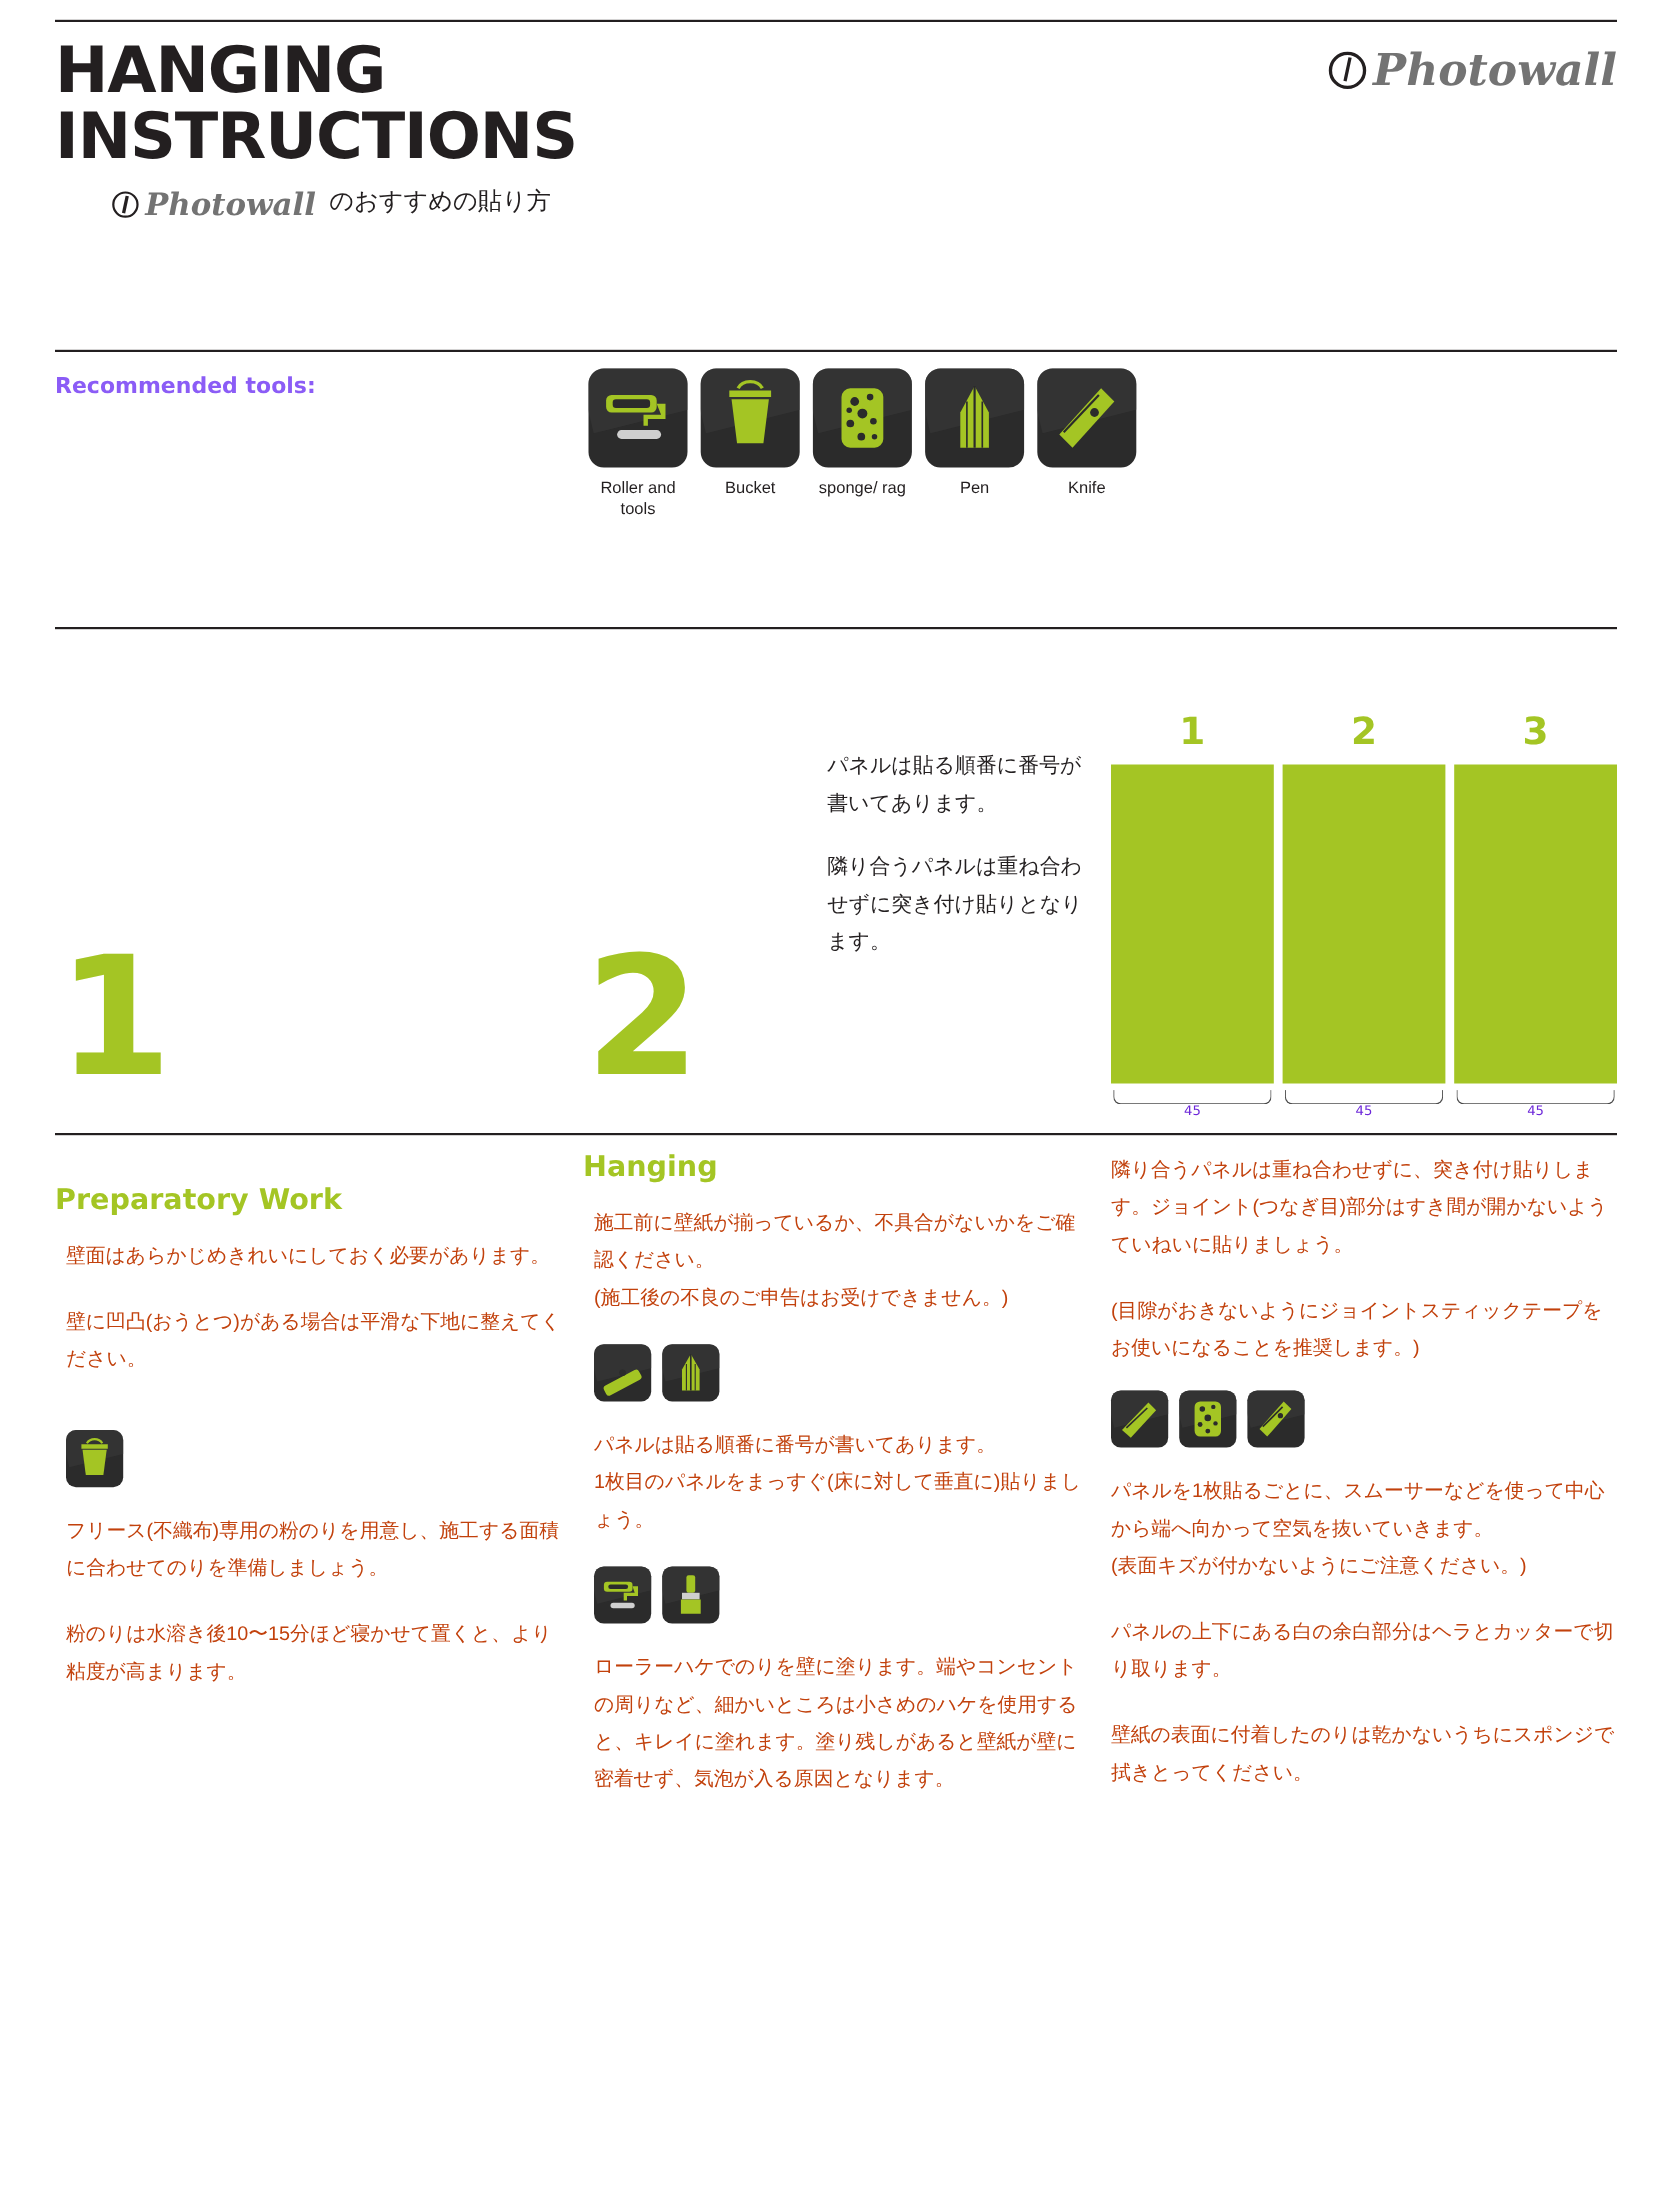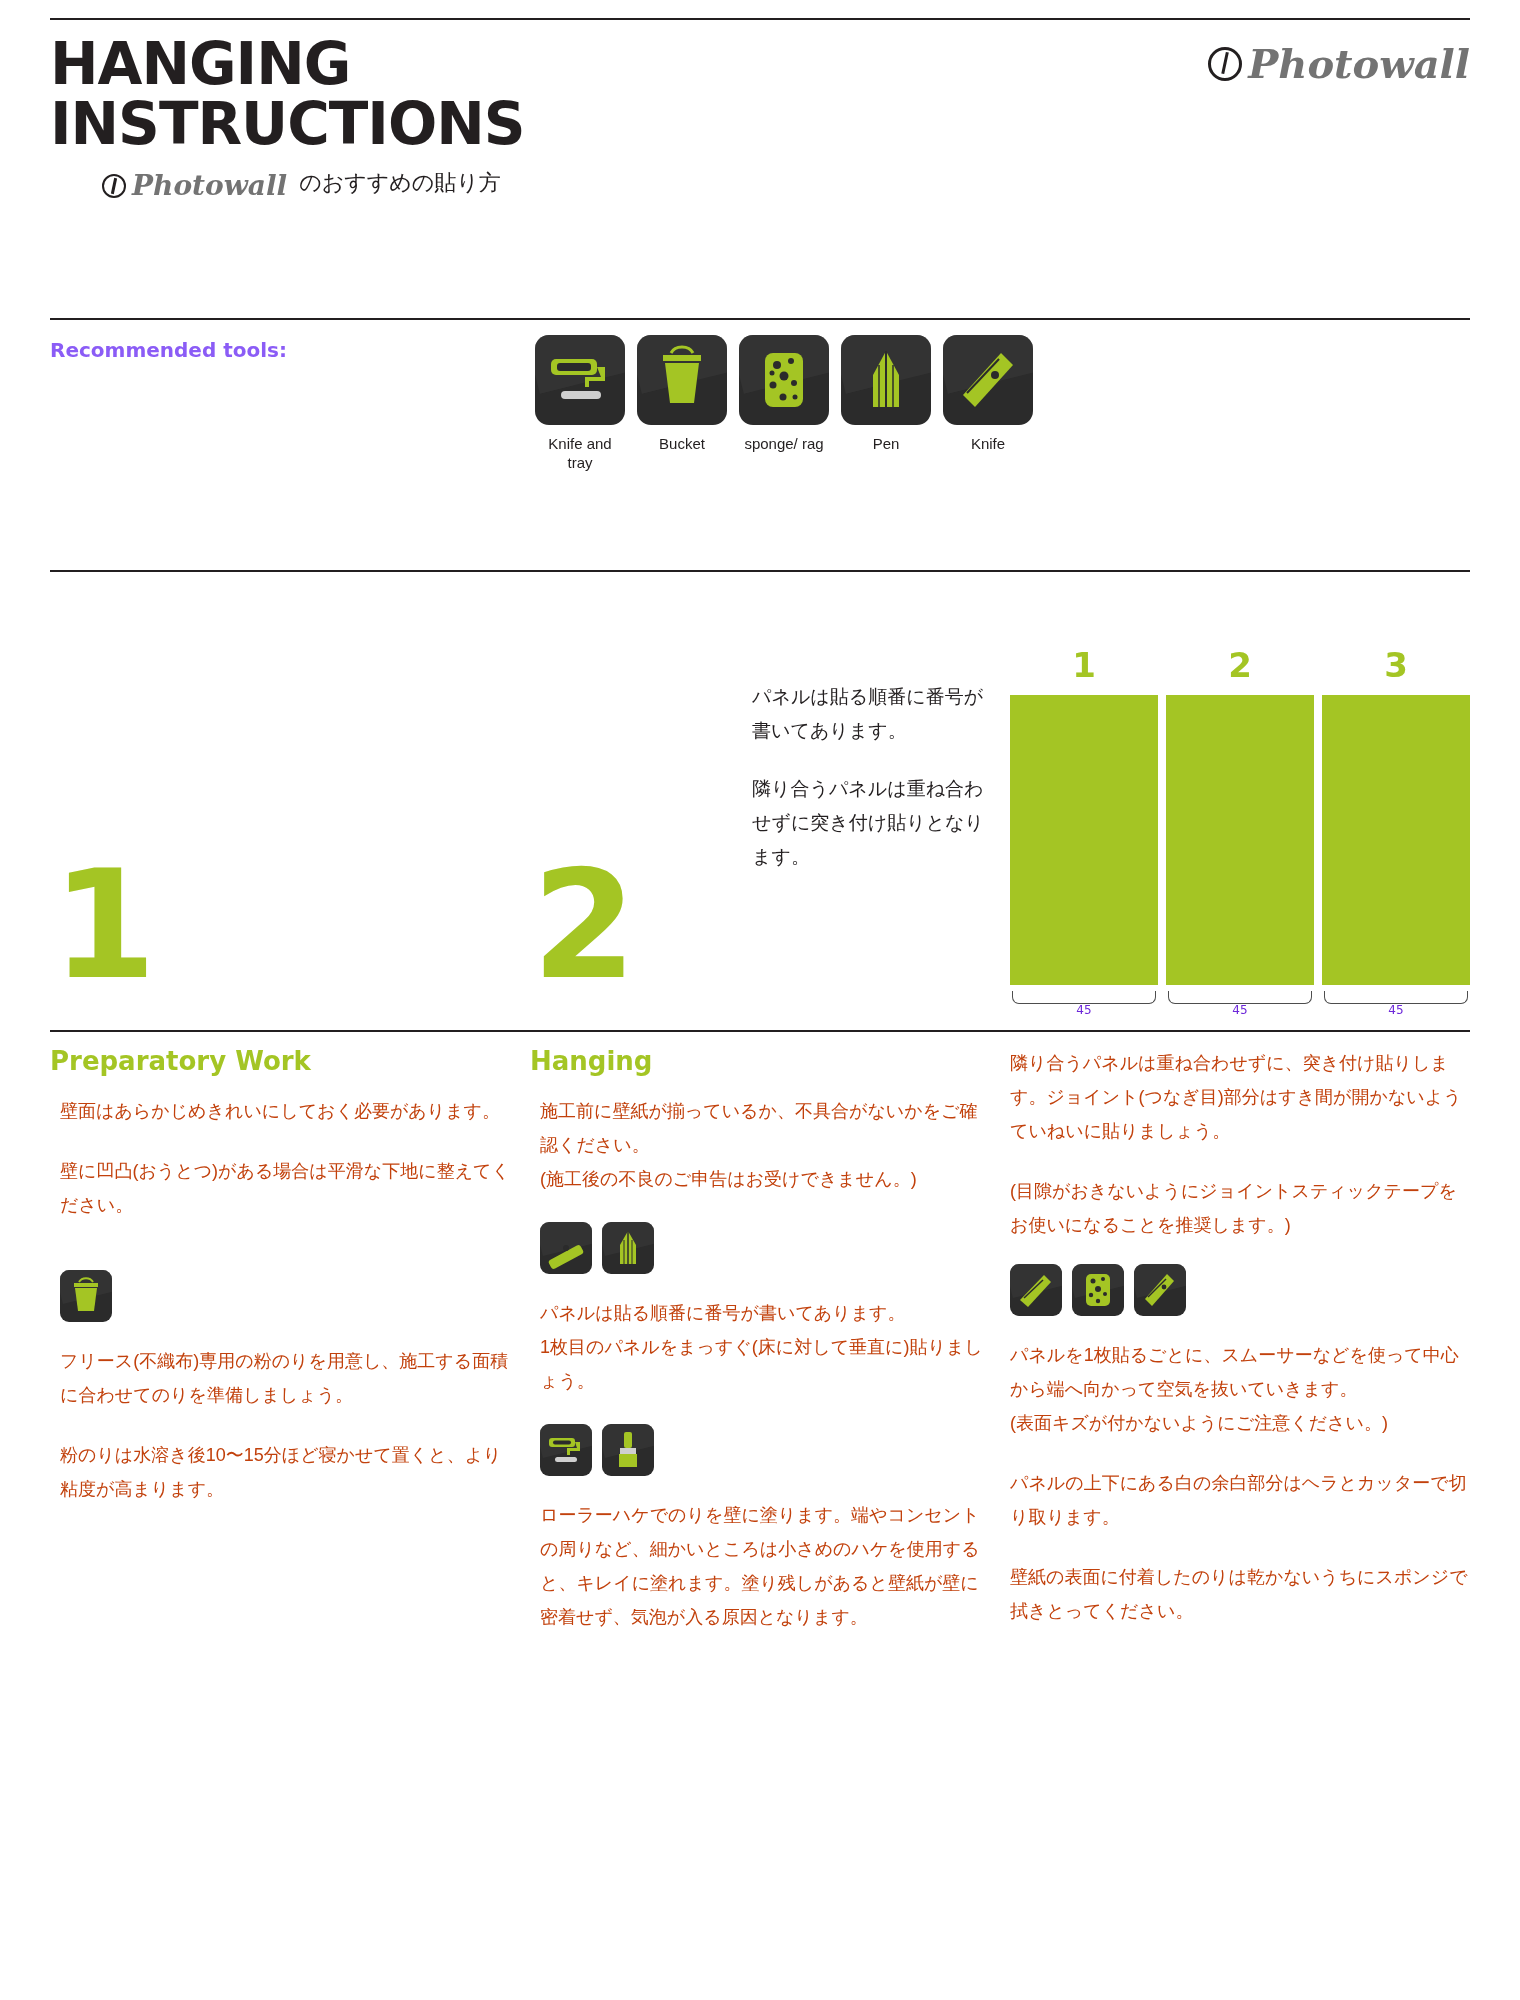--- a/index.html
+++ b/index.html
@@ -253,21 +253,21 @@
   
   .col-rule-left { left: 50px; width: 480px; top: 1030px; }
   .col-rule-mid { left: 530px; width: 480px; top: 1030px; }
   .col-rule-right { left: 1010px; right: 50px; top: 1030px; }
 
   .col {
     position: absolute;
     top: 1046px;
     width: 460px;
   }
-  .col-1 { left: 50px; }
+  .col-1 { left: 50px; margin-top: 30px; }
   .col-2 { left: 530px; }
   .col-3 { left: 1010px; }
 
   .col h2 {
     font-family: "DejaVu Sans", sans-serif;
     font-weight: bold;
     font-size: 26px;
     color: #a4c524;
     margin: 0 0 18px 0;
   }
@@ -342,21 +342,21 @@
 
     <div class="tool">
       <div class="icon-box">
         <svg width="90" height="90" viewBox="0 0 90 90">
           <rect x="16" y="24" width="46" height="16" rx="5" fill="#a4c524"></rect>
           <rect x="22" y="28" width="34" height="8" rx="3" fill="#2b2b2b"></rect>
           <path d="M62 32 h8 v14 h-16 v6 h-4 v-10 h16 z" fill="#a4c524"></path>
           <rect x="26" y="56" width="40" height="8" rx="4" fill="#cfcfcf"></rect>
         </svg>
       </div>
-      <div class="caption">Knife and tray</div>
+      <div class="caption">Roller and tools</div>
     </div>
 
     <div class="tool">
       <div class="icon-box">
         <svg width="90" height="90" viewBox="0 0 90 90">
           <path d="M26 20 h38 v6 h-38 z" fill="#a4c524"></path>
           <path d="M28 28 h34 l-5 40 h-24 z" fill="#a4c524"></path>
           <path d="M34 18 c4 -8 18 -8 22 0" stroke="#a4c524" stroke-width="3" fill="none"></path>
         </svg>
       </div>

